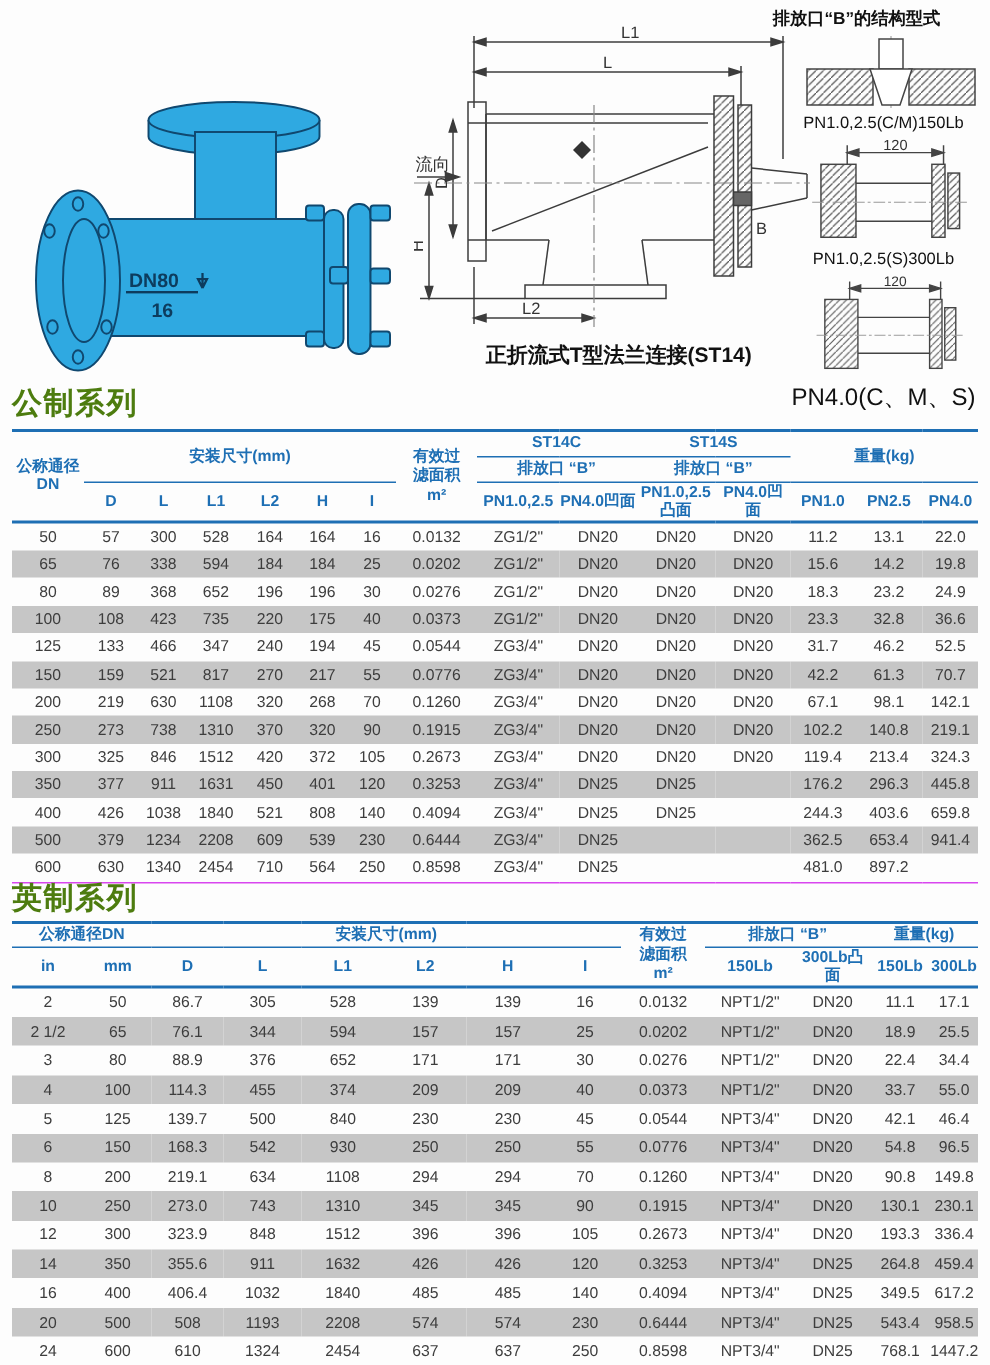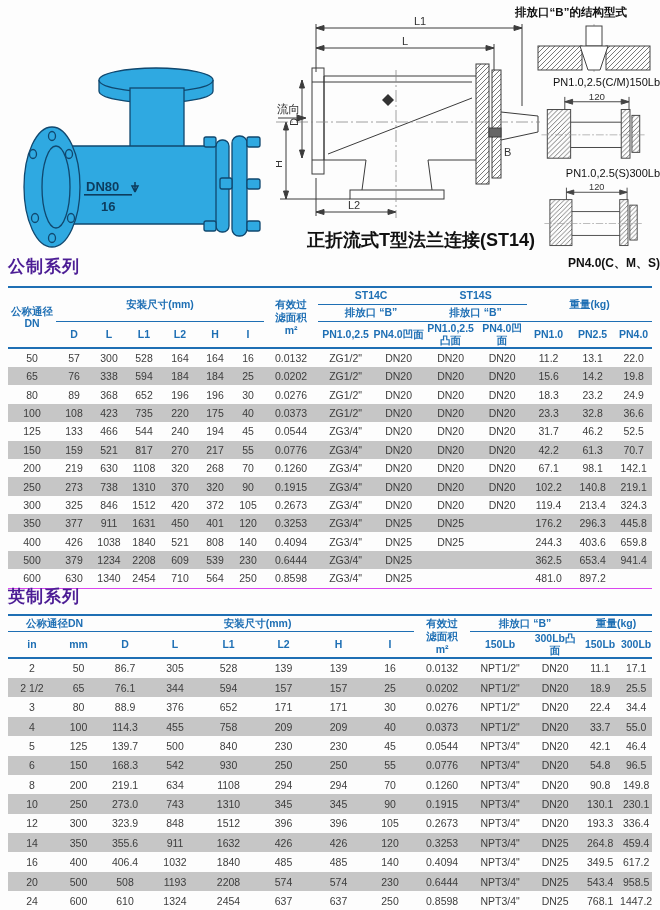--- a/index.html
+++ b/index.html
@@ -1,26 +1,26 @@
 <!DOCTYPE html>
 <html><head>
 <meta charset="utf-8">
 <style>
   html,body { margin:0; padding:0; }
   body {
     width:660px; height:910px; position:relative; overflow:hidden;
     background:#fdfdfd; font-family:"Liberation Sans", sans-serif;
   }
   .abs { position:absolute; }
-  .sec-title { font-size:17px; font-weight:bold; color:#4c1d95; letter-spacing:1px; }
-  .cap { text-align:right; color:#111; }
-  .drawing-cap { font-size:18px; font-weight:bold; }
+  .sec-title { font-size:20px; font-weight:bold; color:#4d7c0f; letter-spacing:1px; }
+  .cap { text-align:center; color:#111; }
+  .drawing-cap { font-size:14px; font-weight:bold; }
   .drain-title { font-size:11.5px; font-weight:bold; text-align:center; }
   .drain-cap { font-size:11px; }
-  .drain-cap.bold { font-size:12px; font-weight:bold; }
+  .drain-cap.bold { font-size:16px; font-weight:normal; }
 
   table { border-collapse:collapse; table-layout:fixed; width:644px;
           border-top:2.5px solid #1e6fb4; }
   tbody { border-top:2px solid #1e6fb4; border-bottom:1px solid #d946ef; }
   th { color:#1e6fb4; font-size:10.5px; font-weight:bold; padding:0;
        line-height:1.2; white-space:pre-line; vertical-align:middle; text-align:center; }
   .ul { border-bottom:1px solid #1e6fb4; }
   td { font-size:10.5px; color:#3d3d3d; text-align:center; white-space:nowrap;
        line-height:14px; overflow:visible; }
   #metric-table td { padding:2.2px 0; }
@@ -329,21 +329,21 @@
         <td>DN20</td>
         <td>DN20</td>
         <td>23.3</td>
         <td>32.8</td>
         <td>36.6</td>
       </tr>
       <tr>
         <td>125</td>
         <td>133</td>
         <td>466</td>
-        <td>544</td>
+        <td>347</td>
         <td>240</td>
         <td>194</td>
         <td>45</td>
         <td>0.0544</td>
         <td>ZG3/4"</td>
         <td>DN20</td>
         <td>DN20</td>
         <td>DN20</td>
         <td>31.7</td>
         <td>46.2</td>
@@ -575,21 +575,21 @@
         <td>NPT1/2"</td>
         <td>DN20</td>
         <td>22.4</td>
         <td>34.4</td>
       </tr>
       <tr class="stripe">
         <td>4</td>
         <td>100</td>
         <td>114.3</td>
         <td>455</td>
-        <td>758</td>
+        <td>374</td>
         <td>209</td>
         <td>209</td>
         <td>40</td>
         <td>0.0373</td>
         <td>NPT1/2"</td>
         <td>DN20</td>
         <td>33.7</td>
         <td>55.0</td>
       </tr>
       <tr>

